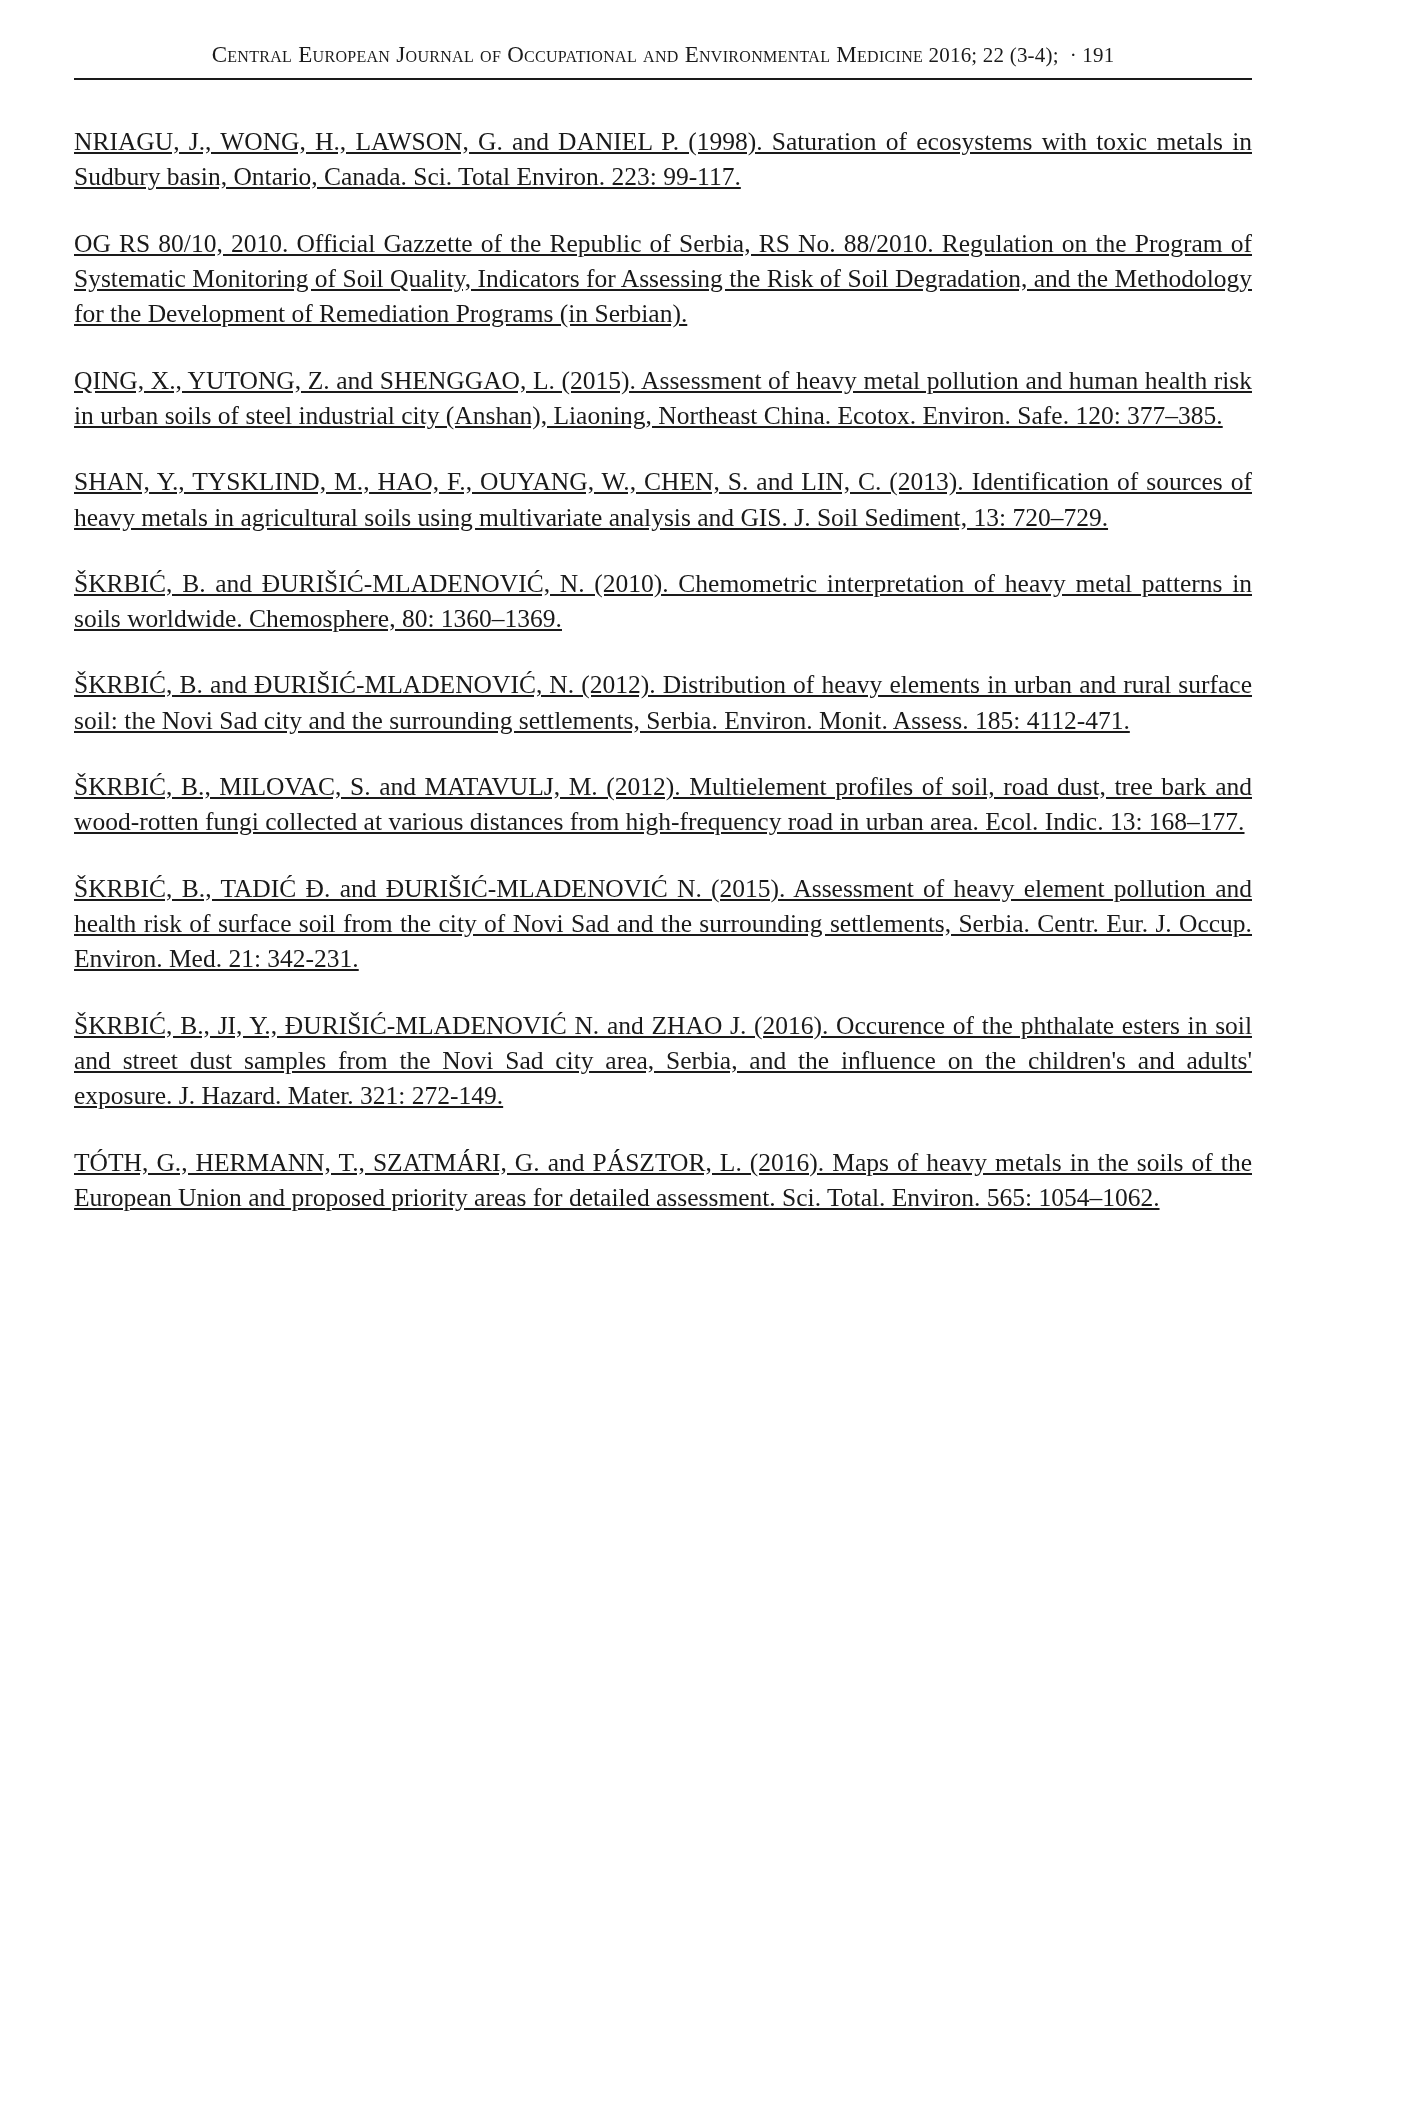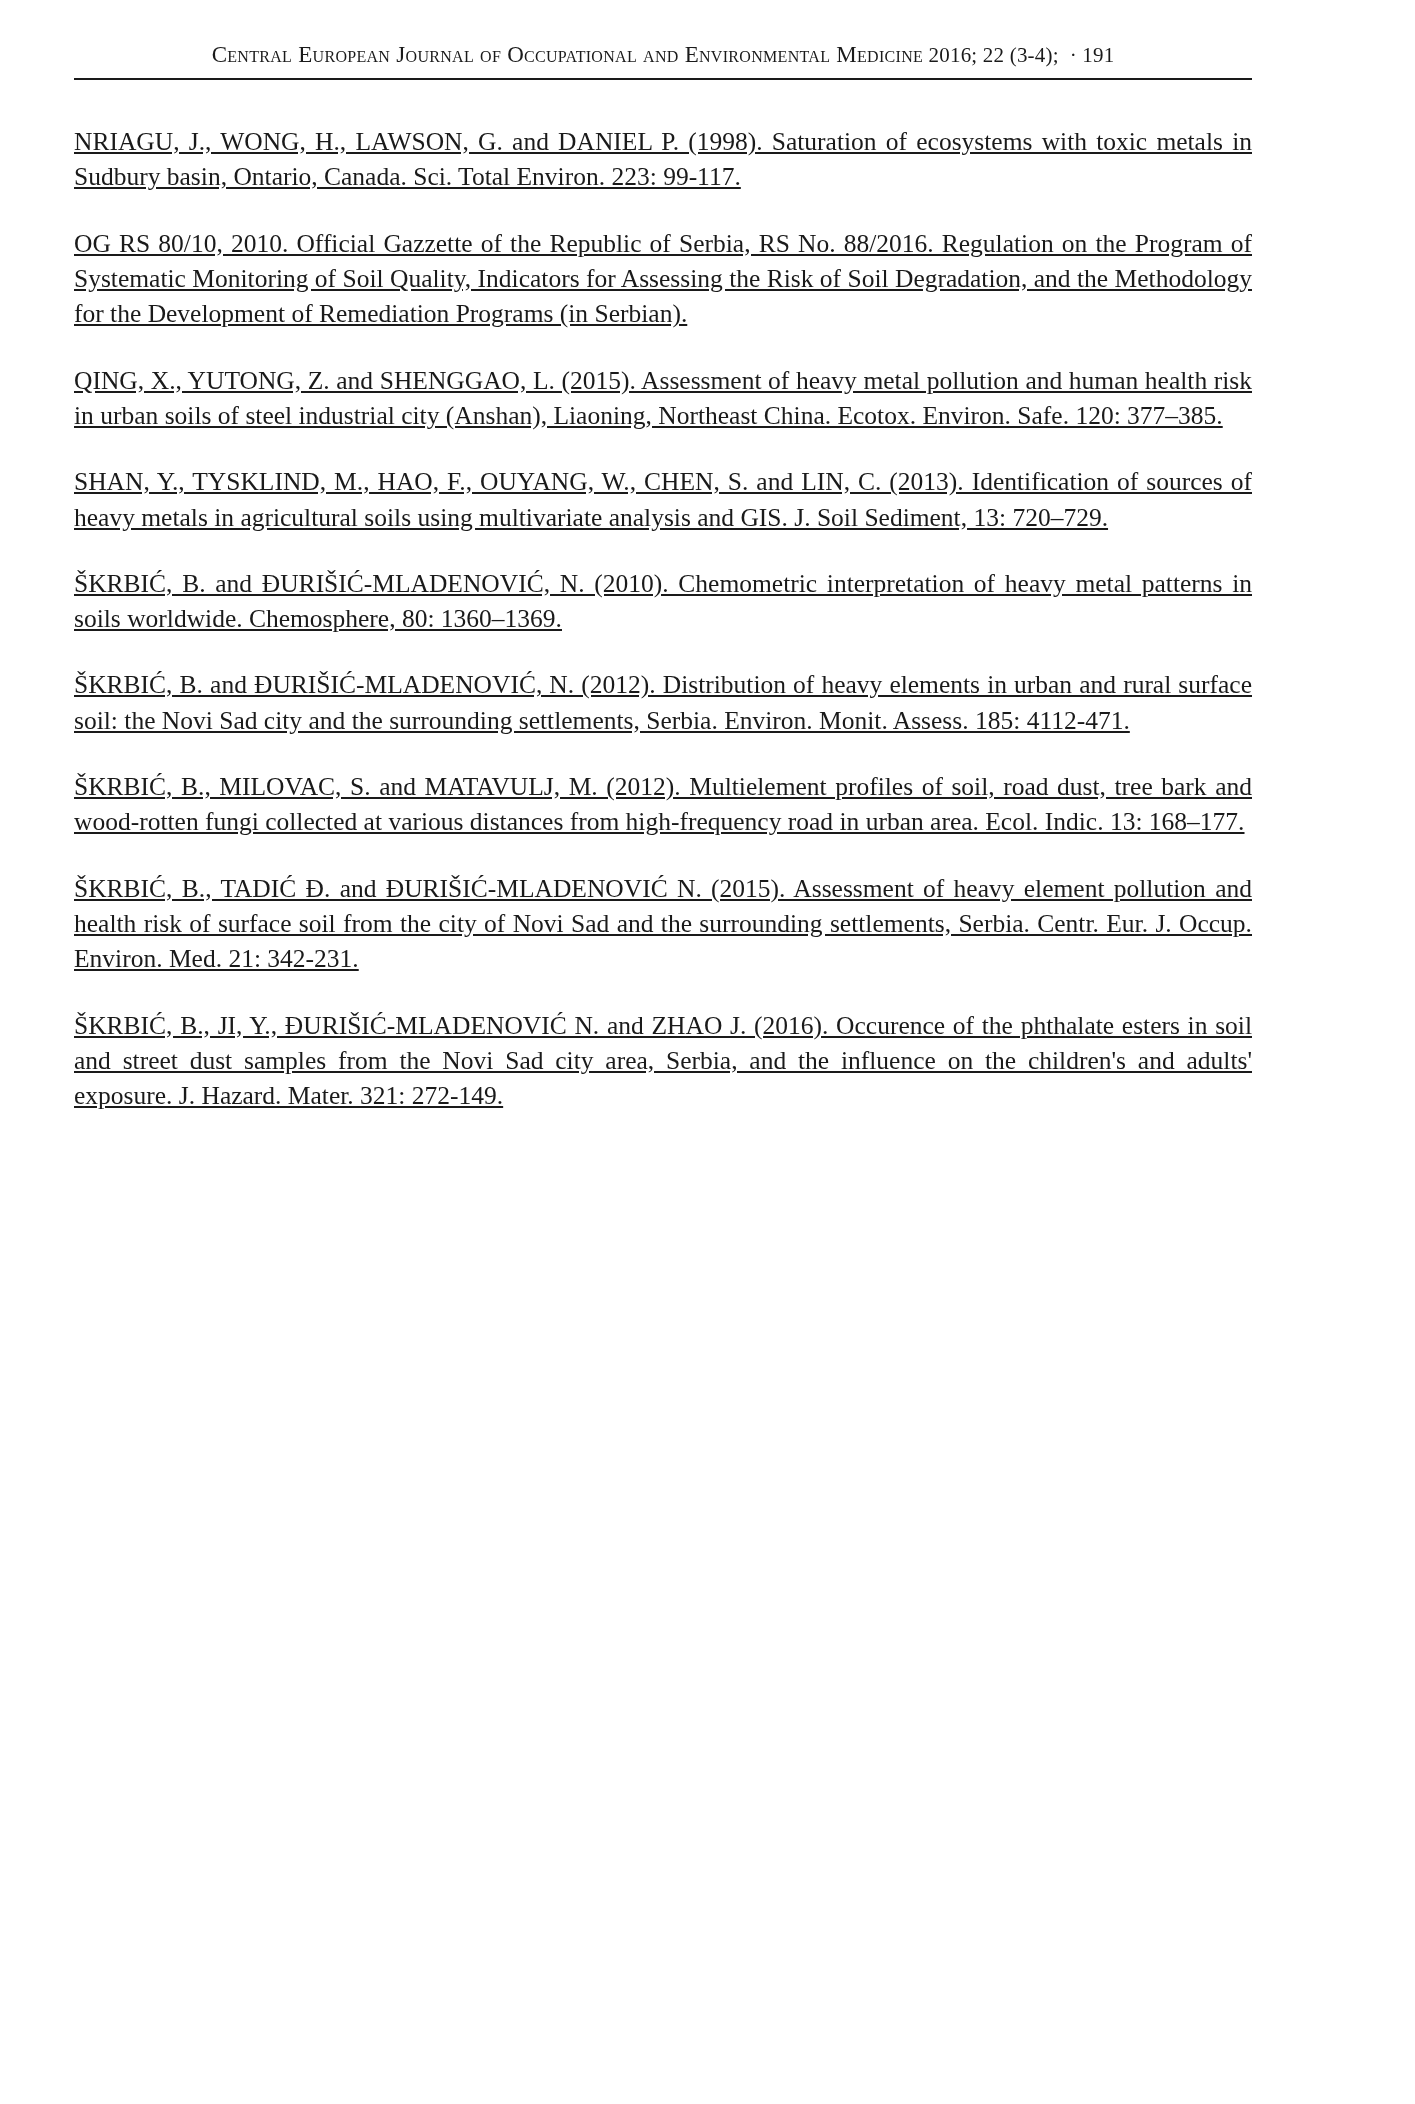--- a/index.html
+++ b/index.html
@@ -61,23 +61,24 @@
 <div class="page">
 
   <div class="running-head">
     <span class="smallcaps">Central European Journal of Occupational and Environmental Medicine</span><span>&nbsp;</span><span>2016; 22 (3-4);</span><span>&nbsp; </span><span>· 191</span>
   </div>
 
   <hr class="rule">
 
   <div class="refs">
     <p class="ref">NRIAGU, J., WONG, H., LAWSON, G. and DANIEL P. (1998). Saturation of ecosystems with toxic metals in Sudbury basin, Ontario, Canada. Sci. Total Environ. 223: 99-117.</p>
-    <p class="ref">OG RS 80/10, 2010. Official Gazzette of the Republic of Serbia, RS No. 88/2016. Regulation on the Program of Systematic Monitoring of Soil Quality, Indicators for Assessing the Risk of Soil Degradation, and the Methodology for the Development of Remediation Programs (in Serbian).</p>
+    <p class="ref">OG RS 80/10, 2010. Official Gazzette of the Republic of Serbia, RS No. 88/2010. Regulation on the Program of Systematic Monitoring of Soil Quality, Indicators for Assessing the Risk of Soil Degradation, and the Methodology for the Development of Remediation Programs (in Serbian).</p>
     <p class="ref">QING, X., YUTONG, Z. and SHENGGAO, L. (2015). Assessment of heavy metal pollution and human health risk in urban soils of steel industrial city (Anshan), Liaoning, Northeast China. Ecotox. Environ. Safe. 120: 377–385.</p>
     <p class="ref">SHAN, Y., TYSKLIND, M., HAO, F., OUYANG, W., CHEN, S. and LIN, C. (2013). Identification of sources of heavy metals in agricultural soils using multivariate analysis and GIS. J. Soil Sediment, 13: 720–729.</p>
     <p class="ref">ŠKRBIĆ, B. and ĐURIŠIĆ-MLADENOVIĆ, N. (2010). Chemometric interpretation of heavy metal patterns in soils worldwide. Chemosphere, 80: 1360–1369.</p>
     <p class="ref">ŠKRBIĆ, B. and ĐURIŠIĆ-MLADENOVIĆ, N. (2012). Distribution of heavy elements in urban and rural surface soil: the Novi Sad city and the surrounding settlements, Serbia. Environ. Monit. Assess. 185: 4112-471.</p>
     <p class="ref">ŠKRBIĆ, B., MILOVAC, S. and MATAVULJ, M. (2012). Multielement profiles of soil, road dust, tree bark and wood-rotten fungi collected at various distances from high-frequency road in urban area. Ecol. Indic. 13: 168–177.</p>
     <p class="ref">ŠKRBIĆ, B., TADIĆ Đ. and ĐURIŠIĆ-MLADENOVIĆ N. (2015). Assessment of heavy element pollution and health risk of surface soil from the city of Novi Sad and the surrounding settlements, Serbia. Centr. Eur. J. Occup. Environ. Med. 21: 342-231.</p>
     <p class="ref">ŠKRBIĆ, B., JI, Y., ĐURIŠIĆ-MLADENOVIĆ N. and ZHAO J. (2016). Occurence of the phthalate esters in soil and street dust samples from the Novi Sad city area, Serbia, and the influence on the children's and adults' exposure. J. Hazard. Mater. 321: 272-149.</p>
+    <p class="ref">TÓTH, G., HERMANN, T., SZATMÁRI, G. and PÁSZTOR, L. (2016). Maps of heavy metals in the soils of the European Union and proposed priority areas for detailed assessment. Sci. Total. Environ. 565: 1054–1062.</p>
   </div>
 
 </div>
 
 </body></html>

